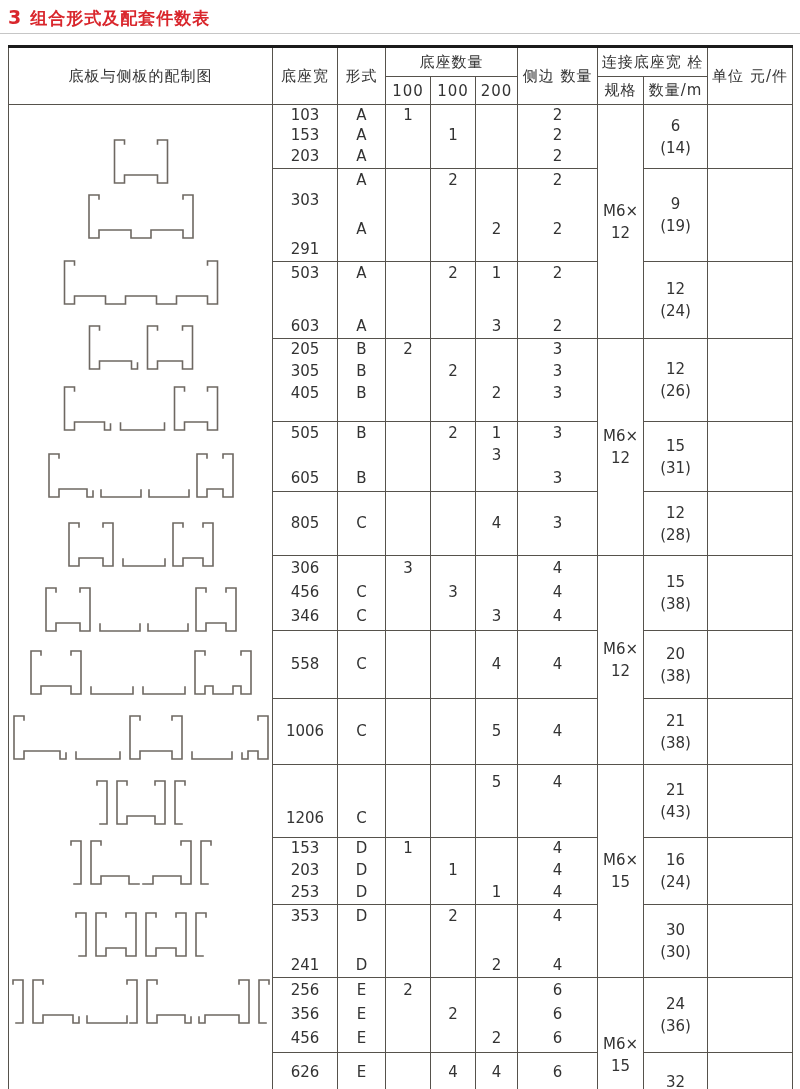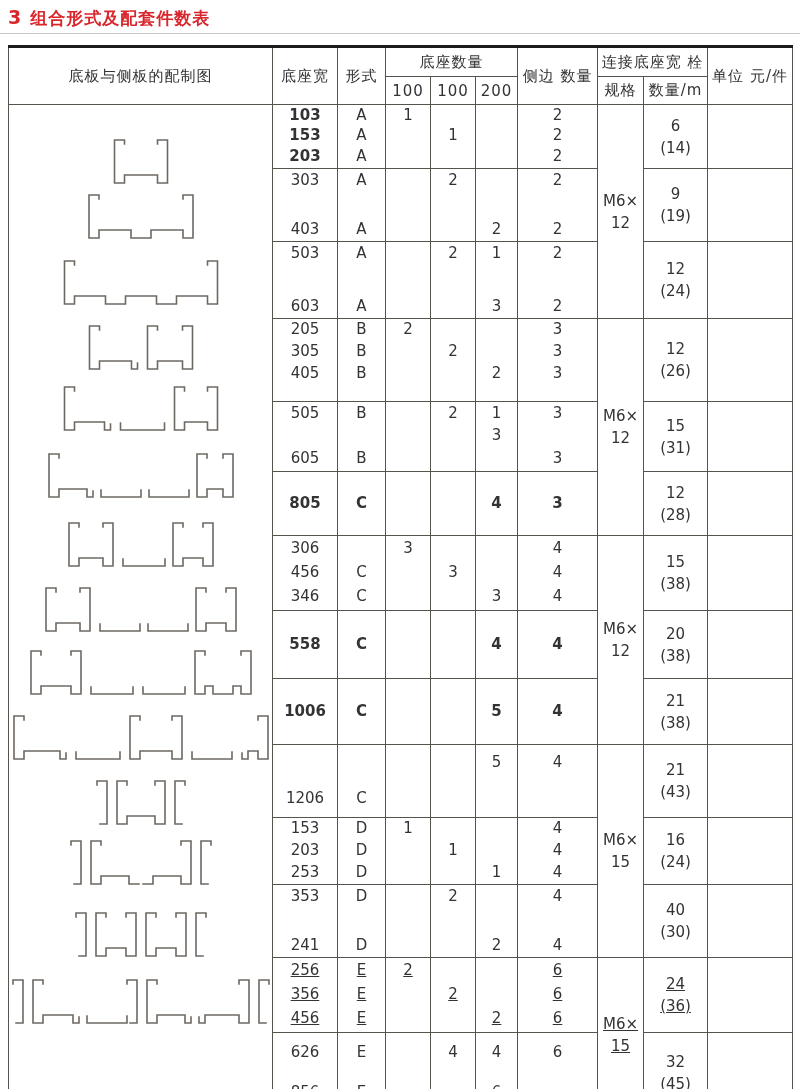--- a/index.html
+++ b/index.html
@@ -15,21 +15,21 @@
     border-collapse:collapse;table-layout:fixed;
     border:1px solid #56524c;border-top:3px solid #1b1b1b;border-bottom:3px solid #1b1b1b;
   }
   th,td{border:1px solid #56524c;padding:0;font-weight:normal;color:#333;}
   thead th{font-size:15px;text-align:center;vertical-align:middle;letter-spacing:1px;}
   tr.h1{height:30px;} tr.h2{height:28px;}
   td.datacell{vertical-align:top;}
   .stack{display:flex;flex-direction:column;}
   .l-around{justify-content:space-around;}
   .l-between{justify-content:space-between;padding:3px 0;}
-  .l-center{justify-content:center;font-weight:bold;}
+  .l-center{justify-content:center;}
   .line{height:17px;line-height:17px;text-align:center;font-size:15px;}
   td.speccell,td.boltcell{text-align:center;vertical-align:middle;font-size:15px;}
   .cellln{height:22px;line-height:22px;text-align:center;}
   td.diagcell{vertical-align:top;position:relative;}
   .diagwrap{position:absolute;left:0;top:0;width:100%;height:100%;overflow:hidden;}
   .diag{position:absolute;left:50%;transform:translateX(-50%);}
   .diag path{fill:none;stroke:#6e6862;stroke-width:1.6;stroke-linecap:square;stroke-linejoin:miter;}
 </style>
 </head>
 <body>
@@ -112,21 +112,21 @@
             </svg>
             <svg width="154" height="52" viewBox="-12 0 154 52" class="diag" style="top: 805px;">
               <path d="M 0 7 V 3 H 10 V 46 H 3 M 30 7 V 3 H 20 V 46 H 27 M 20 46 H 30 V 38 H 50 V 46 H 60 M 50 7 V 3 H 60 V 46 H 53 M 80 7 V 3 H 70 V 46 H 77 M 70 46 H 80 V 38 H 100 V 46 H 110 M 100 7 V 3 H 110 V 46 H 103 M 130 7 V 3 H 120 V 46 H 127"></path>
             </svg>
             <svg width="280" height="52" viewBox="-12 0 280 52" class="diag" style="top: 872px;">
               <path d="M 0 7 V 3 H 10 V 46 H 3 M 30 7 V 3 H 20 V 46 H 27 M 20 46 H 30 V 38 H 60 V 46 H 66 V 40 M 74 39 V 46 H 114 V 39 M 114 7 V 3 H 124 V 46 H 117 M 144 7 V 3 H 134 V 46 H 141 M 134 46 H 144 V 38 H 172 V 46 H 178 V 40 M 186 40 V 46 H 192 V 38 H 226 V 46 H 236 M 226 7 V 3 H 236 V 46 H 229 M 256 7 V 3 H 246 V 46 H 253"></path>
             </svg>
           </div>
         </td>
         <td class="datacell">
-          <div class="stack l-around" style="height: 62px; font-weight: bold;">
+          <div class="stack l-around" style="height: 62px;">
             <div class="line">103</div>
             <div class="line">153</div>
             <div class="line">203</div>
           </div>
         </td>
         <td class="datacell">
           <div class="stack l-around" style="height: 62px;">
             <div class="line">A</div>
             <div class="line">A</div>
             <div class="line">A</div>
@@ -165,23 +165,23 @@
           <div class="cellln">12</div>
         </td>
         <td class="boltcell">
           <div class="cellln">6</div>
           <div class="cellln">(14)</div>
         </td>
         <td></td>
       </tr>
       <tr style="height: 68px;">
         <td class="datacell">
-          <div class="stack l-between" style="height: 66px;">
+          <div class="stack l-between" style="height: 66px; margin-top: 20px;">
             <div class="line">303</div>
-            <div class="line">403</div>
+            <div class="line">291</div>
           </div>
         </td>
         <td class="datacell">
           <div class="stack l-between" style="height: 66px;">
             <div class="line">A</div>
             <div class="line">A</div>
           </div>
         </td>
         <td class="datacell">
           <div class="stack l-between" style="height: 66px;">
@@ -649,26 +649,26 @@
             <div class="line">2</div>
           </div>
         </td>
         <td class="datacell">
           <div class="stack l-between" style="height: 66px;">
             <div class="line">4</div>
             <div class="line">4</div>
           </div>
         </td>
         <td class="boltcell">
-          <div class="cellln">40</div>
+          <div class="cellln">30</div>
           <div class="cellln">(30)</div>
         </td>
         <td></td>
       </tr>
-      <tr style="height: 75px; text-decoration: underline;">
+      <tr style="height: 75px;">
         <td class="datacell">
           <div class="stack l-around" style="height: 73px;">
             <div class="line">256</div>
             <div class="line">356</div>
             <div class="line">456</div>
           </div>
         </td>
         <td class="datacell">
           <div class="stack l-around" style="height: 73px;">
             <div class="line">E</div>

